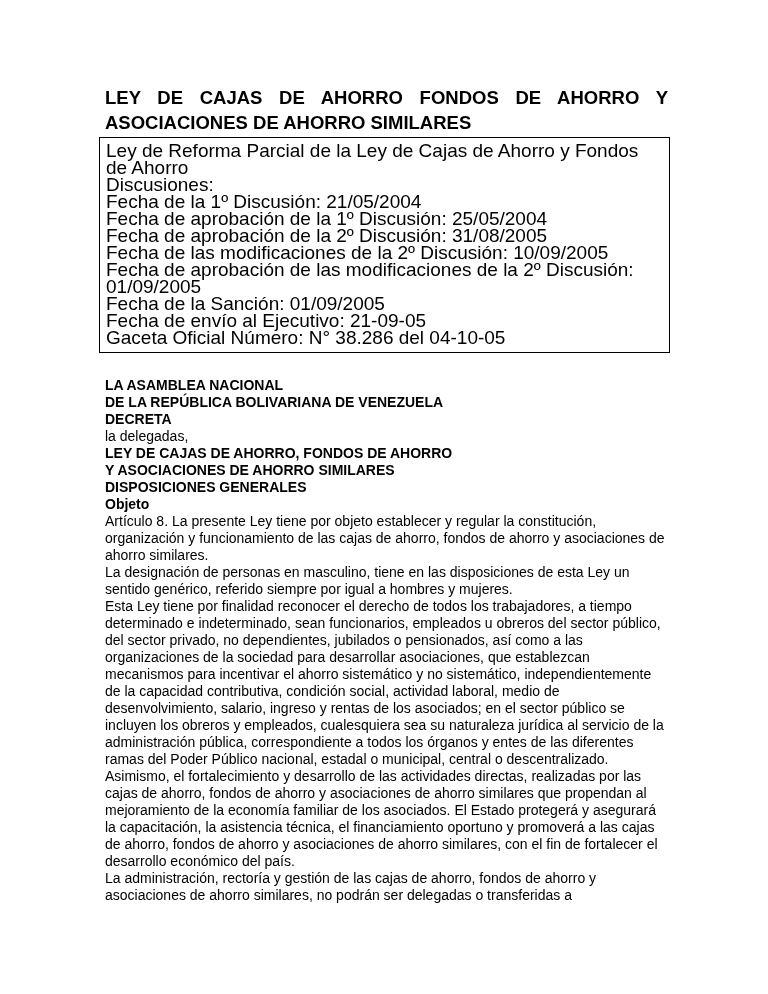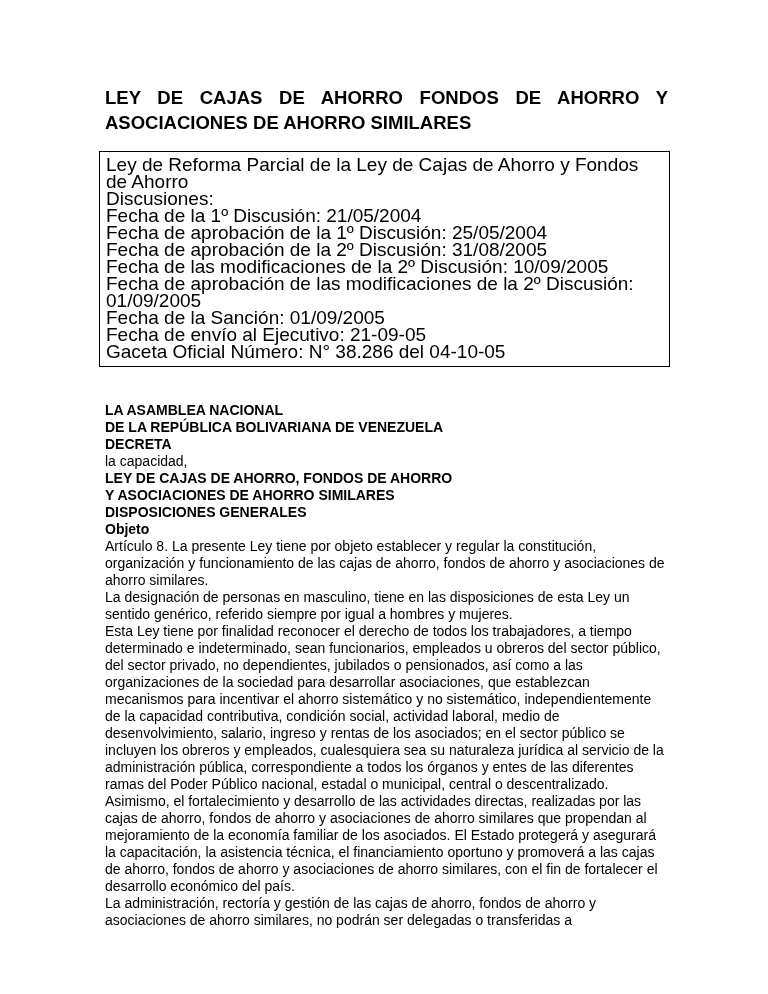--- a/index.html
+++ b/index.html
@@ -15,33 +15,33 @@
   .page {
     width: 768px;
     height: 994px;
     padding: 85px 100px 0 105px;
   }
   .doc-title {
     font-size: 18.5px;
     font-weight: bold;
     line-height: 25px;
     text-align: justify;
-    margin: 0 0 16px 0;
+    margin: 0 0 2px 0;
   }
   .meta-box {
     border: 1px solid #000000;
     margin-left: -6px;
     margin-right: -2px;
     padding: 4px 6px 6px 6px;
     font-size: 19px;
     line-height: 17px;
   }
   .meta-line { margin: 0; }
   .body-text {
-    margin-top: 35px;
+    margin-top: 24px;
     font-size: 14px;
     line-height: 17px;
   }
   .body-text p { margin: 0; }
   .bold { font-weight: bold; }
 </style>
 </head>
 <body>
 
 <div class="page">
@@ -58,21 +58,21 @@
     <p class="meta-line">Fecha de aprobación de las modificaciones de la 2º Discusión: 01/09/2005</p>
     <p class="meta-line">Fecha de la Sanción: 01/09/2005</p>
     <p class="meta-line">Fecha de envío al Ejecutivo: 21-09-05</p>
     <p class="meta-line">Gaceta Oficial Número: N° 38.286 del 04-10-05</p>
   </div>
 
   <div class="body-text">
     <p class="bold">LA ASAMBLEA NACIONAL</p>
     <p class="bold">DE LA REPÚBLICA BOLIVARIANA DE VENEZUELA</p>
     <p class="bold">DECRETA</p>
-    <p>la capacidad,</p>
+    <p>la delegadas,</p>
     <p class="bold">LEY DE CAJAS DE AHORRO, FONDOS DE AHORRO</p>
     <p class="bold">Y ASOCIACIONES DE AHORRO SIMILARES</p>
     <p class="bold">DISPOSICIONES GENERALES</p>
     <p class="bold">Objeto</p>
     <p>Artículo 8. La presente Ley tiene por objeto establecer y regular la constitución, organización y funcionamiento de las cajas de ahorro, fondos de ahorro y asociaciones de ahorro similares.</p>
     <p>La designación de personas en masculino, tiene en las disposiciones de esta Ley un sentido genérico, referido siempre por igual a hombres y mujeres.</p>
     <p>Esta Ley tiene por finalidad reconocer el derecho de todos los trabajadores, a tiempo determinado e indeterminado, sean funcionarios, empleados u obreros del sector público, del sector privado, no dependientes, jubilados o pensionados, así como a las organizaciones de la sociedad para desarrollar asociaciones, que establezcan mecanismos para incentivar el ahorro sistemático y no sistemático, independientemente de la capacidad contributiva, condición social, actividad laboral, medio de desenvolvimiento, salario, ingreso y rentas de los asociados; en el sector público se incluyen los obreros y empleados, cualesquiera sea su naturaleza jurídica al servicio de la administración pública, correspondiente a todos los órganos y entes de las diferentes ramas del Poder Público nacional, estadal o municipal, central o descentralizado.</p>
     <p>Asimismo, el fortalecimiento y desarrollo de las actividades directas, realizadas por las cajas de ahorro, fondos de ahorro y asociaciones de ahorro similares que propendan al mejoramiento de la economía familiar de los asociados. El Estado protegerá y asegurará la capacitación, la asistencia técnica, el financiamiento oportuno y promoverá a las cajas de ahorro, fondos de ahorro y asociaciones de ahorro similares, con el fin de fortalecer el desarrollo económico del país.</p>
     <p>La administración, rectoría y gestión de las cajas de ahorro, fondos de ahorro y asociaciones de ahorro similares, no podrán ser delegadas o transferidas a</p>
   </div>

